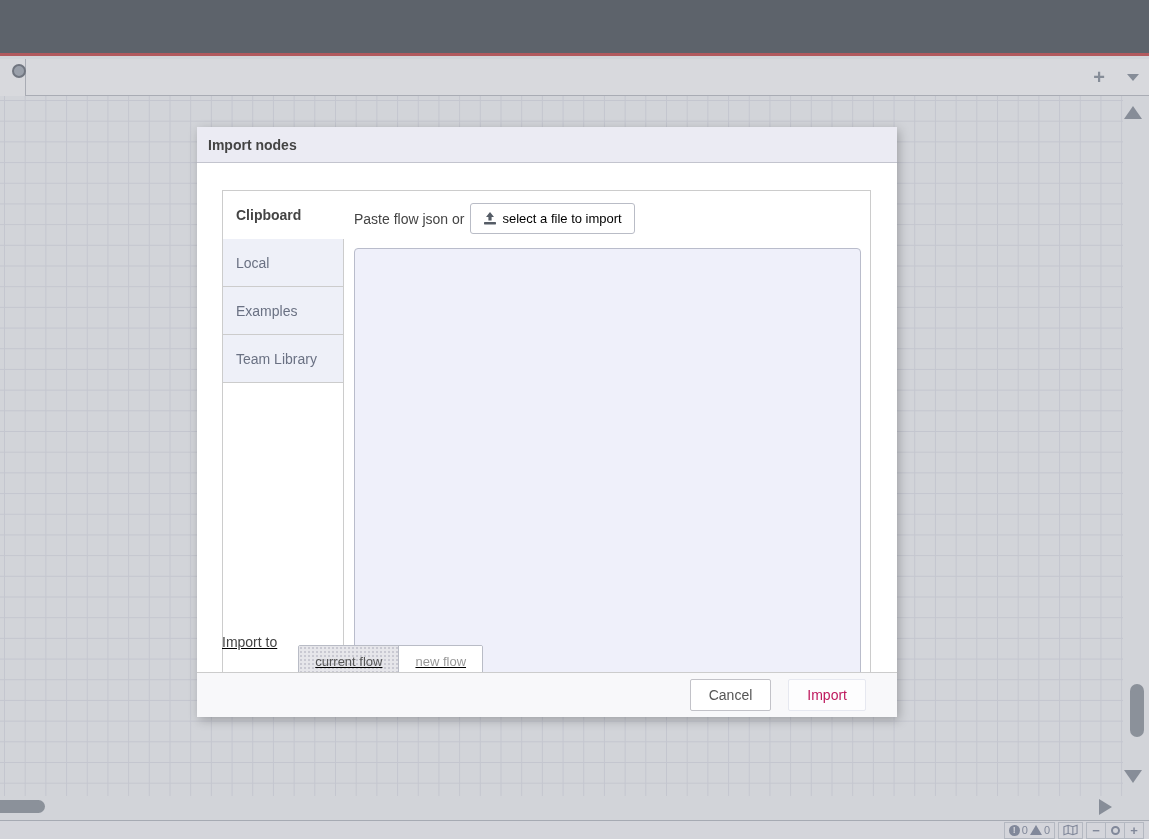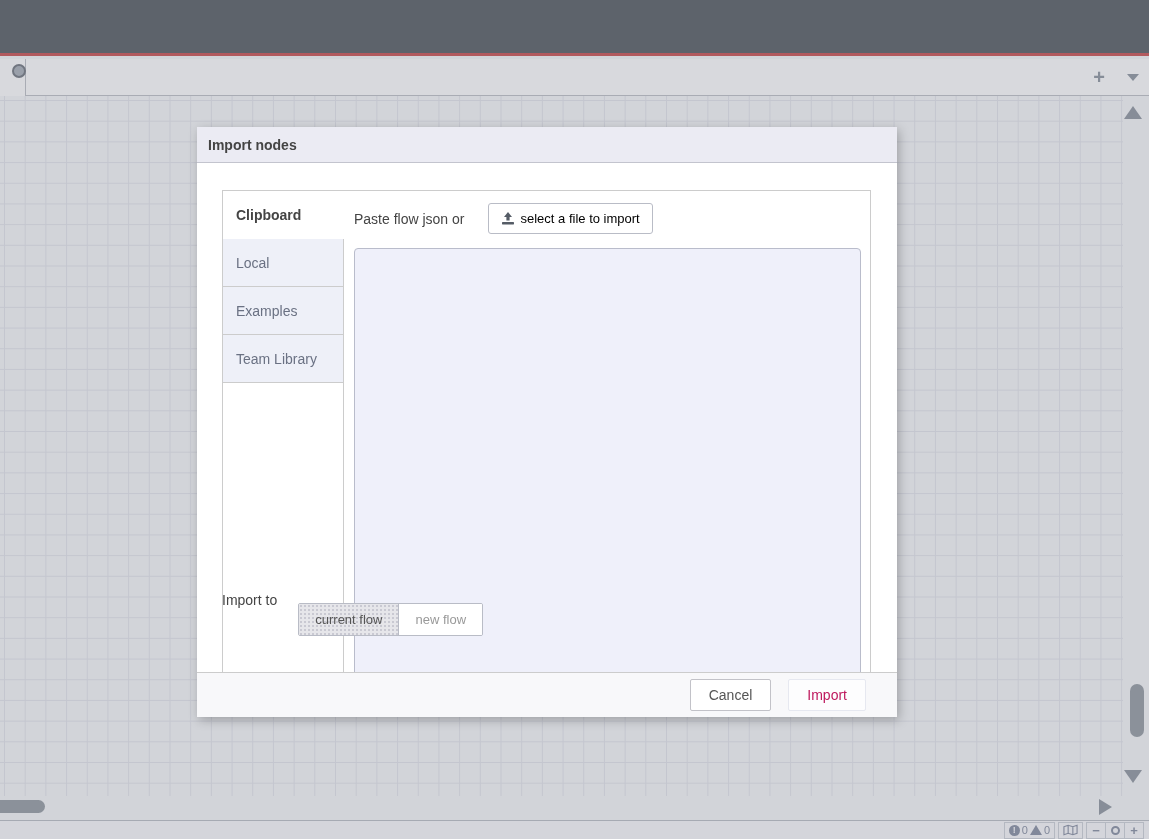--- a/index.html
+++ b/index.html
@@ -86,33 +86,33 @@
     display:flex; flex-direction:column; }
   .vtab { height:48px; flex:0 0 48px; display:flex; align-items:center; padding-left:13px;
     font-size:14px; background:#eef0f8; color:#6a7183; border-right:1px solid #ccc;
     border-bottom:1px solid #ccc; cursor:pointer; }
   .vtab.active { background:#fff; border-right:none; border-bottom:none;
     color:#444; font-weight:bold; }
   .tab-filler { flex:1; border-right:1px solid #ccc; background:#fff; }
 
   .panel-content { position:absolute; left:121px; right:0; top:0; bottom:0; }
   .paste-row { position:absolute; left:10px; top:12px; display:flex;
-    align-items:center; gap:23px; }
+    align-items:center; gap:5px; }
   .paste-label { font-size:14px; color:#444; white-space:nowrap; }
   .file-btn { height:31px; display:inline-flex; align-items:center; gap:6px;
     padding:0 12px; background:#fff; border:1px solid #b9bcc6; border-radius:3px;
     color:#000000; font-size:13px; cursor:pointer; }
   .file-btn svg { display:block; }
   .import-textarea { position:absolute; left:10px; right:9px; top:57px; bottom:11px;
     background:#eff0fa; border:1px solid #b9bccb; border-radius:4px; resize:none;
     outline:none; font-family:"DejaVu Sans Mono", monospace; font-size:13px;
     color:#444; padding:6px; }
 
-  .import-to-row { position:absolute; left:25px; top:456px; height:33px;
-    display:flex; align-items:center; gap:21px; }
+  .import-to-row { position:absolute; left:25px; top:498px; height:33px;
+    display:flex; align-items:center; gap:21px;text-decoration:underline; }
   .import-to-label { font-size:14px; color:#444; }
   .toggle-group { display:flex; height:33px; border:1px solid #b9bcc6;
     border-radius:2px; overflow:hidden; background:#fff;margin-top:40px; }
   .toggle-btn { display:flex; align-items:center; justify-content:center;
     padding:0 16px; font-size:13px; cursor:pointer; background:#fff; color:#999; }
   .toggle-btn.selected { background-color:#e6e6ea;
     background-image:radial-gradient(#c9c9d2 1px, transparent 1px);
     background-size:4px 4px; color:#555; }
   .toggle-btn + .toggle-btn { border-left:1px solid #b9bcc6; }
 

